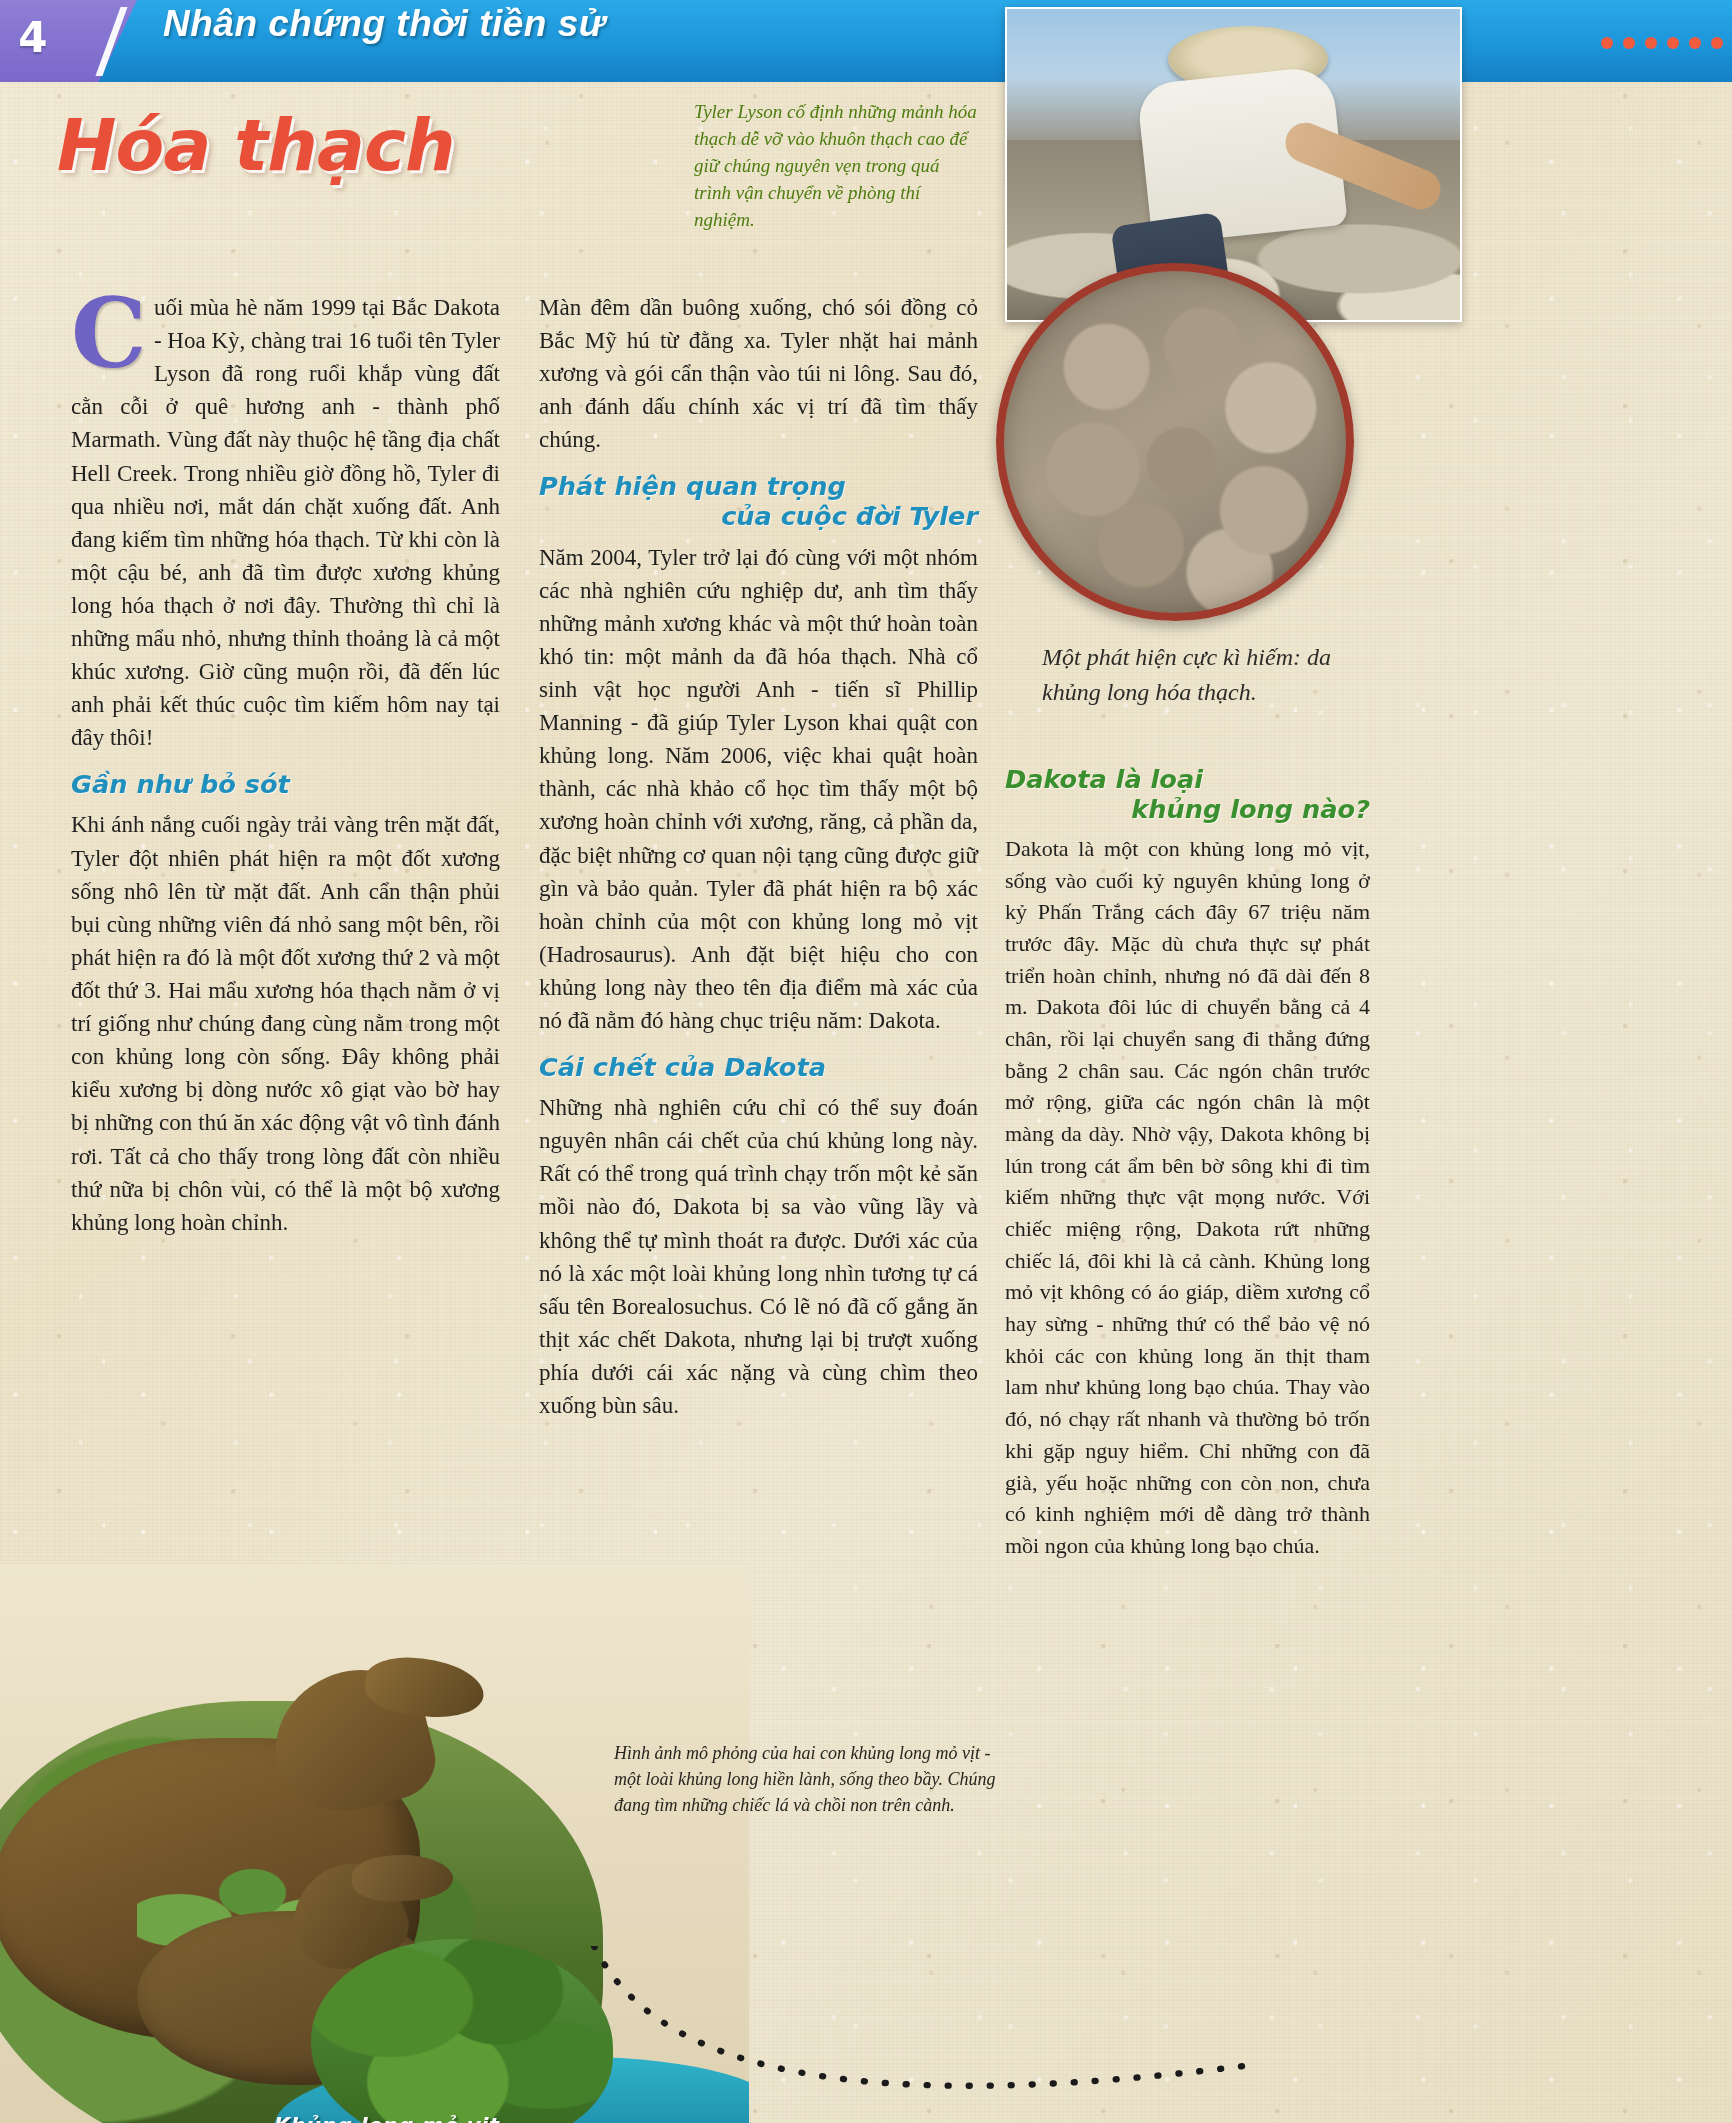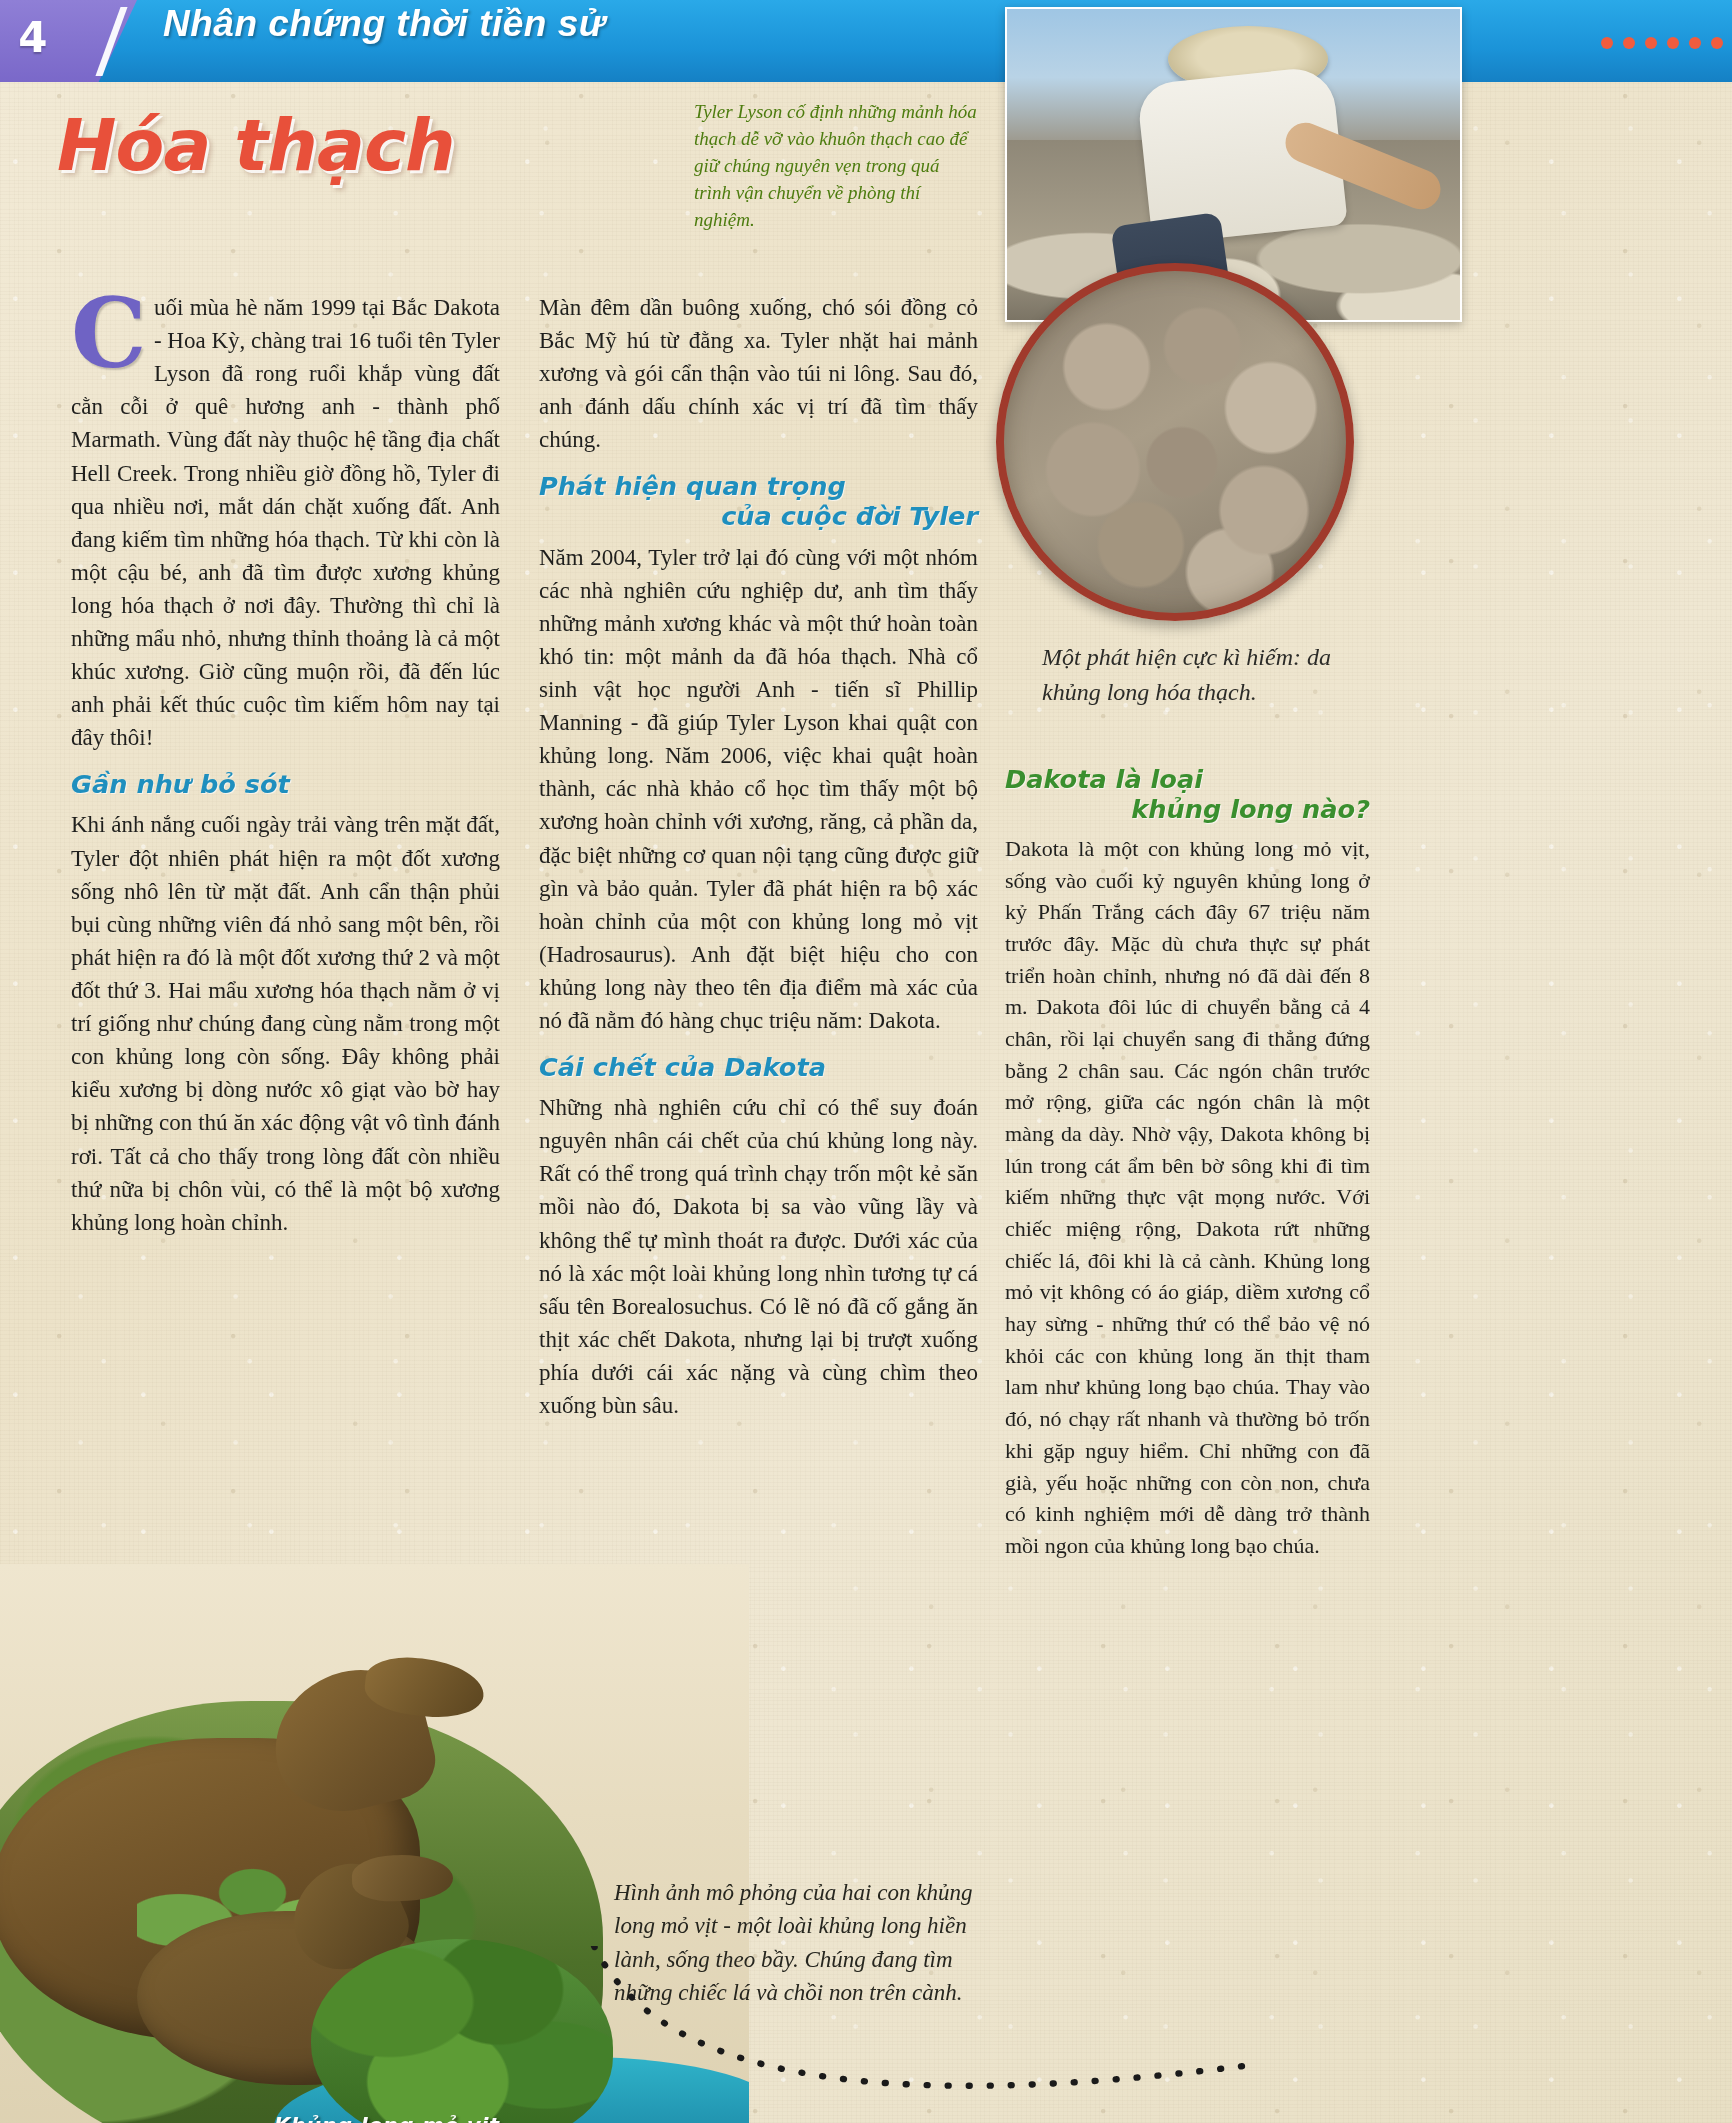--- a/index.html
+++ b/index.html
@@ -251,23 +251,23 @@
   .il-label {
     position:absolute; left:274px; top:550px;
     font-family:"DejaVu Sans", sans-serif; font-weight:bold; font-style:italic;
     font-size:21px; color:#fff; letter-spacing:0.5px;
     text-shadow:1.8px 1.8px 2.7px rgba(0,0,0,.7);
     white-space:nowrap;
   }
 
   
   .cap-bottom {
-    position:absolute; left:614px; top:1876px; width:384px;
+    position:absolute; left:614px; top:1740px; width:384px;
     font-family:"Liberation Serif", serif; font-style:italic;
-    font-size:23px; line-height:1.45; color:#26261f;
+    font-size:18px; line-height:1.45; color:#26261f;
   }
 
   
   .dotcurve { position:absolute; left:585px; top:1946px; width:676px; height:174px; }
 </style>
 </head>
 <body>
 
 <div class="paper"></div>
 <div class="grain"></div>

